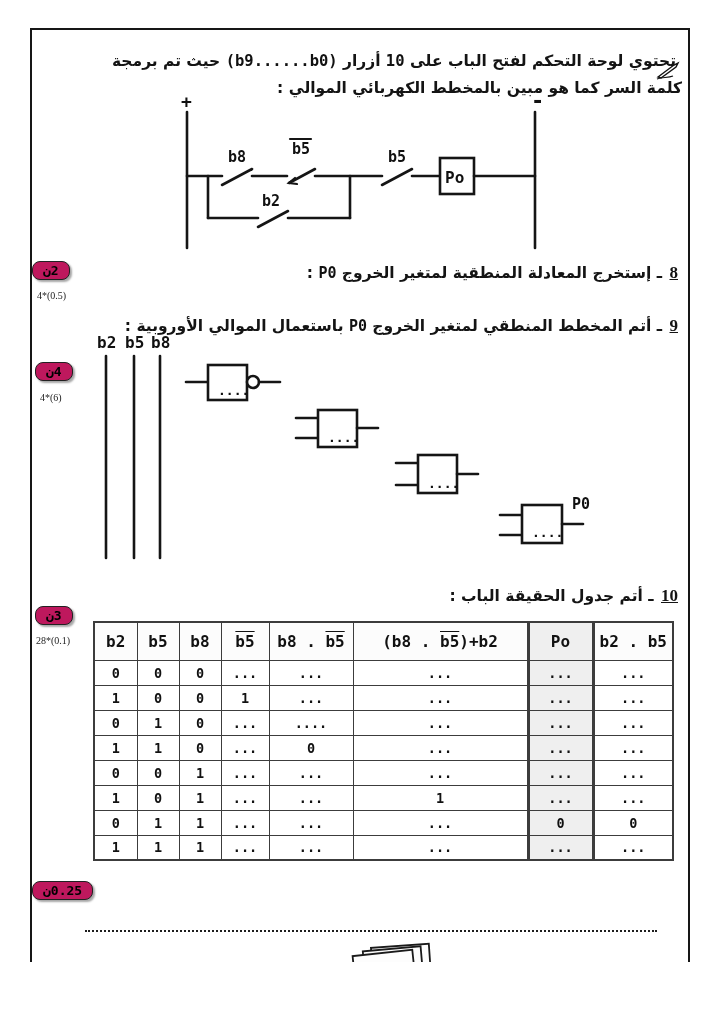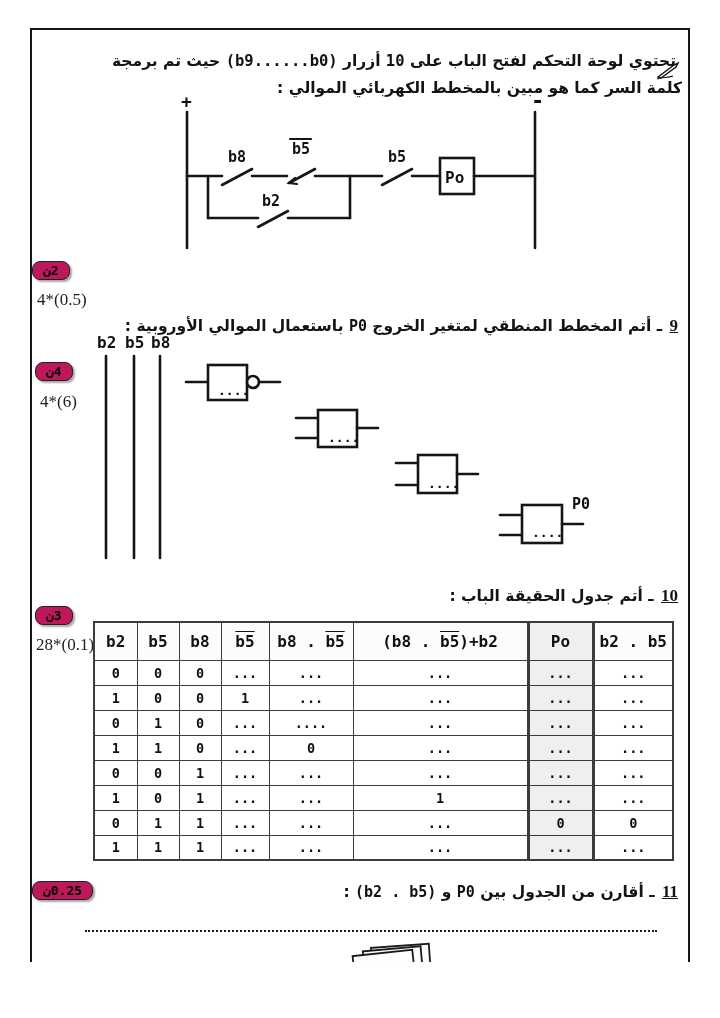--- a/index.html
+++ b/index.html
@@ -20,21 +20,21 @@
 
   .header-text { position:absolute; left:80px; top:48px; width:602px;
                  font-size:15.5px; line-height:27px; }
   .pen-icon { display:inline-block; vertical-align:middle; margin-left:6px; }
 
   
   .badge { position:absolute; background:#be185d; border:1.6px solid #222; border-radius:8px;
            box-shadow:2px 2px 2px rgba(0,0,0,.35); padding:1px 10px; font-size:13px;
            font-family:"DejaVu Sans Mono", monospace; font-weight:700; direction:rtl; }
   .badge-sub { position:absolute; font-family:"Liberation Serif", serif;
-               font-size:17px; color:#222; }
+               font-size:10px; color:#222; }
 
   .qline { position:absolute; right:42px; font-size:15.5px; }
   .qline .hw { font-size:15px; }
 
   .equation { position:absolute; left:115px; top:262px; font-size:17px;
               font-family:"DejaVu Sans Mono", monospace; font-weight:700; color:#111;
               letter-spacing:0; white-space:nowrap; }
   .equation .eq-dots { font-family:"Liberation Serif", serif; font-weight:400;
                        font-size:15px; letter-spacing:1px; }
 
@@ -103,20 +103,24 @@
     <line class="wire" x1="58" y1="84" x2="58" y2="126"></line>
     <line class="wire" x1="58" y1="126" x2="108" y2="126"></line>
     <line class="wire" x1="108" y1="135" x2="138" y2="119"></line>
     <line class="wire" x1="138" y1="126" x2="200" y2="126"></line>
     <line class="wire" x1="200" y1="126" x2="200" y2="84"></line>
     <text x="112" y="114" class="svg-hw" font-size="15">b2</text>
   </svg>
 
   <div class="badge" style="left:32px; top:261px;">2ن</div>
   <div class="badge-sub" style="left:37px; top:290px;">4*(0.5)</div>
+  <div class="ar qline" style="top:263px;">
+    <span class="qnum">8</span>
+    <span>ـ إستخرج المعادلة المنطقية لمتغير الخروج </span><span class="hw">P0</span><span> :</span>
+  </div>
 
   <div class="ar qline" style="top:316px;">
     <span class="qnum">9</span>
     <span>ـ أتم المخطط المنطقي لمتغير الخروج </span><span class="hw">P0</span><span> باستعمال الموالي الأوروبية :</span>
   </div>
   <div class="badge" style="left:35px; top:362px;">4ن</div>
   <div class="badge-sub" style="left:40px; top:392px;">4*(6)</div>
 
   <svg style="left:80px; top:332px;" width="530" height="235" viewBox="0 0 530 235">
     <text x="17" y="16" class="svg-hw" font-size="16">b2</text>
@@ -260,24 +264,20 @@
           <td>...</td>
           <td>...</td>
           <td>...</td>
           <td class="p0col">...</td>
           <td>...</td>
         </tr>
       </tbody>
   </table>
 
   <div class="badge" style="left:32px; top:881px;">0.25ن</div>
-  <div class="ar qline" style="top:882px;">
-    <span class="qnum">11</span>
-    <span>ـ أقارن من الجدول بين </span><span class="hw">P0</span><span> و </span><span class="hw">(b2 . b5)</span><span> :</span>
-  </div>
   <div class="answer-dots"></div>
 
   <svg style="left:328px; top:942px;" width="116" height="46" viewBox="0 0 116 46">
     <g transform="rotate(-4 70 20)">
         <rect x="44" y="4" width="58" height="28" class="sheet"></rect>
       </g>
     <g transform="rotate(-5 62 22)">
         <rect x="36" y="7" width="58" height="28" class="sheet"></rect>
       </g>
     <g transform="rotate(-6 55 26)">

